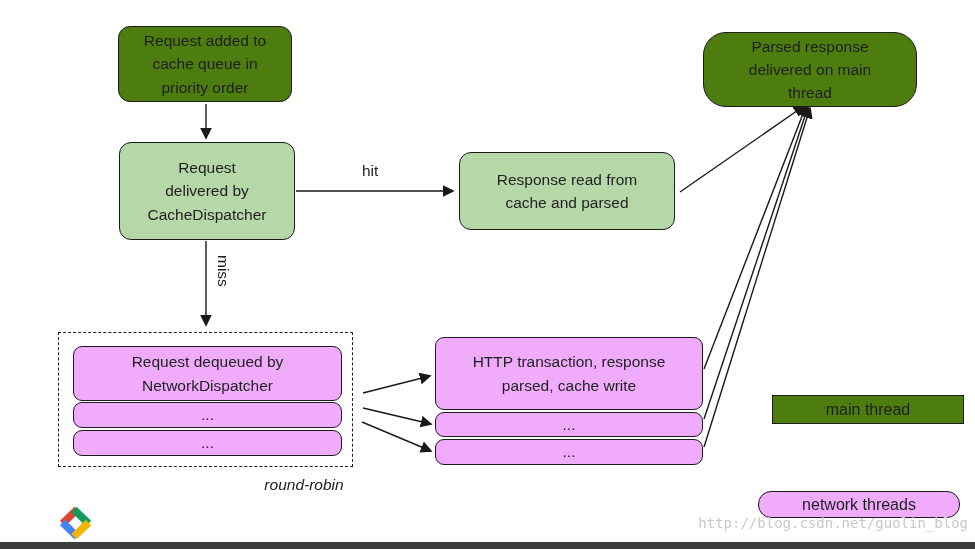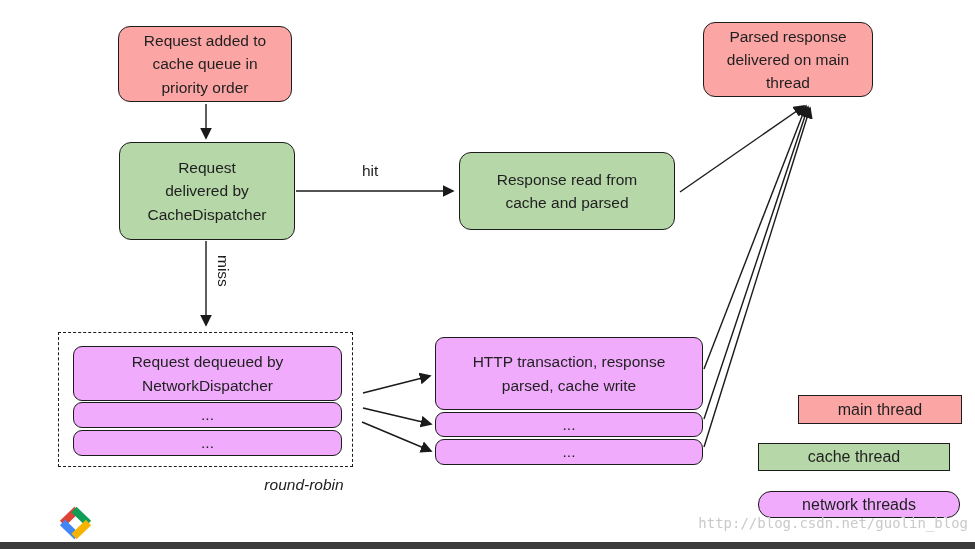--- a/index.html
+++ b/index.html
@@ -8,21 +8,21 @@
     font-family:"Liberation Sans","DejaVu Sans",sans-serif;color:#212121;
   }
   #connectors{position:absolute;left:0;top:0;width:975px;height:549px;pointer-events:none;}
   .node{
     position:absolute;box-sizing:border-box;display:flex;align-items:center;justify-content:center;
     text-align:center;white-space:pre-line;border:1.5px solid #1c1c1c;
     font-size:15.5px;line-height:1.5;color:#1f1f1f;
   }
   .rounded{border-radius:12px;}
   .orange-rounded{border-radius:9px;}
-  .blue{background:#fca5a5;}
+  .blue{background:#4d7c0f;}
   .green{background:#b6d7a8;}
   .orange{background:#f0abfc;}
   .dashed-group{
     position:absolute;left:58px;top:332px;width:295px;height:135px;
     border:1.5px dashed #1c1c1c;box-sizing:border-box;
   }
   .legend-box{font-size:16px;}
   .edge-label{position:absolute;font-size:15.5px;color:#1f1f1f;}
   .rotated{transform:rotate(90deg);transform-origin:0 0;}
   .italic{font-style:italic;}
@@ -63,21 +63,21 @@
 cache queue in
 priority order</div>
 
   <div class="node green rounded" style="left:119px;top:142px;width:176px;height:98px;">Request
 delivered by
 CacheDispatcher</div>
 
   <div class="node green rounded" style="left:459px;top:152px;width:216px;height:78px;">Response read from
 cache and parsed</div>
 
-  <div class="node blue rounded" style="left:703px;top:22px;width:170px;height:75px;">Parsed response
+  <div class="node blue rounded" style="left:703px;top:32px;width:214px;height:75px;border-radius:23px;">Parsed response
 delivered on main
 thread</div>
 
   <div class="dashed-group"></div>
 
   <div class="node orange orange-rounded" style="left:73px;top:346px;width:269px;height:55px;">Request dequeued by
 NetworkDispatcher</div>
   <div class="node orange orange-rounded" style="left:73px;top:402px;width:269px;height:26px;">...</div>
   <div class="node orange orange-rounded" style="left:73px;top:430px;width:269px;height:26px;">...</div>
 
@@ -85,22 +85,21 @@
 parsed, cache write</div>
   <div class="node orange orange-rounded" style="left:435px;top:412px;width:268px;height:25px;">...</div>
   <div class="node orange orange-rounded" style="left:435px;top:439px;width:268px;height:26px;">...</div>
 
   <div class="edge-label" style="left:362px;top:162px;">hit</div>
 
   <div class="edge-label rotated" style="left:232px;top:255px;">miss</div>
 
   <div id="round-robin-label" class="italic">round-robin</div>
 
-  <div class="node blue legend-box" style="left:798px;top:395px;width:164px;height:29px;">main thread</div>
-  <div class="node green legend-box" style="left:758px;top:443px;width:192px;height:28px;">cache thread</div>
+  <div class="node blue legend-box" style="left:772px;top:395px;width:192px;height:29px;">main thread</div>
   <div class="node orange legend-box" style="left:758px;top:491px;width:202px;height:27px;border-radius:13px;">network threads</div>
 
   <div id="watermark">http://blog.csdn.net/guolin_blog</div>
 
   <svg id="logo" width="42" height="40" viewBox="0 0 42 40">
     <g stroke-linecap="butt" fill="none">
       <path d="M23 5.5 L8.5 19.5" stroke="#db4437" stroke-width="7.5"></path>
       <path d="M8.5 18.5 L23 32.5" stroke="#4285f4" stroke-width="7.5"></path>
       <path d="M20 5.5 L34.5 19.5" stroke="#0f9d58" stroke-width="7.5"></path>
       <path d="M34.5 18.5 L20 32.5" stroke="#f4b400" stroke-width="7.5"></path>

